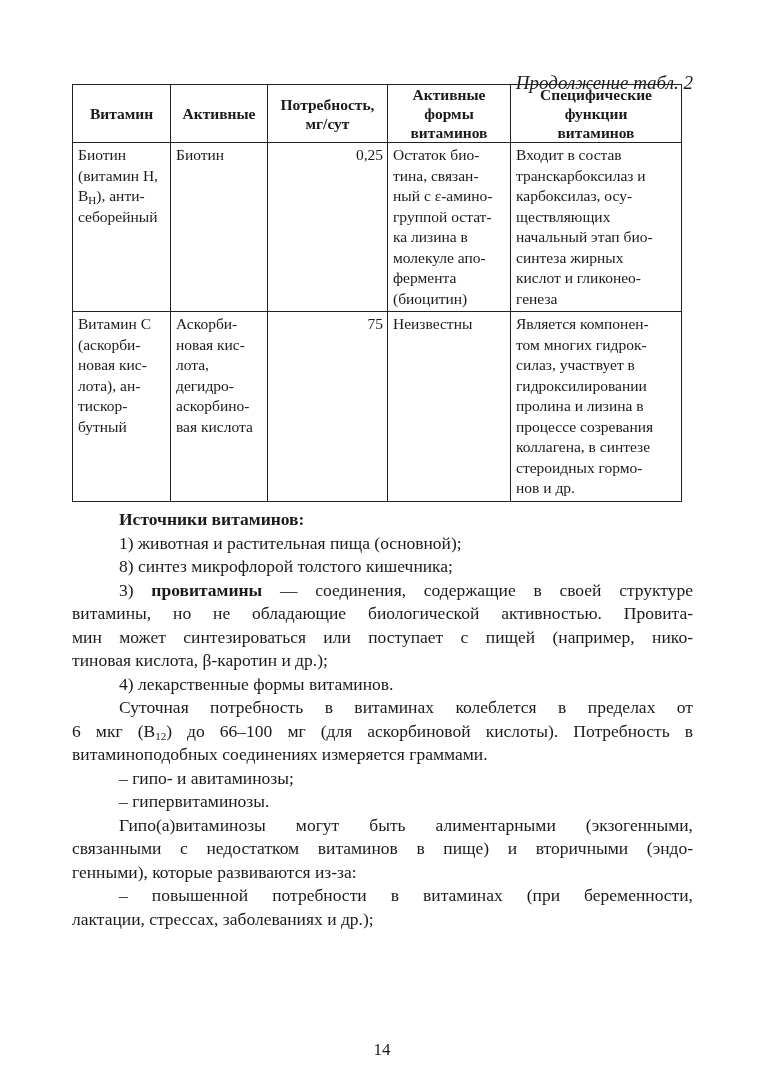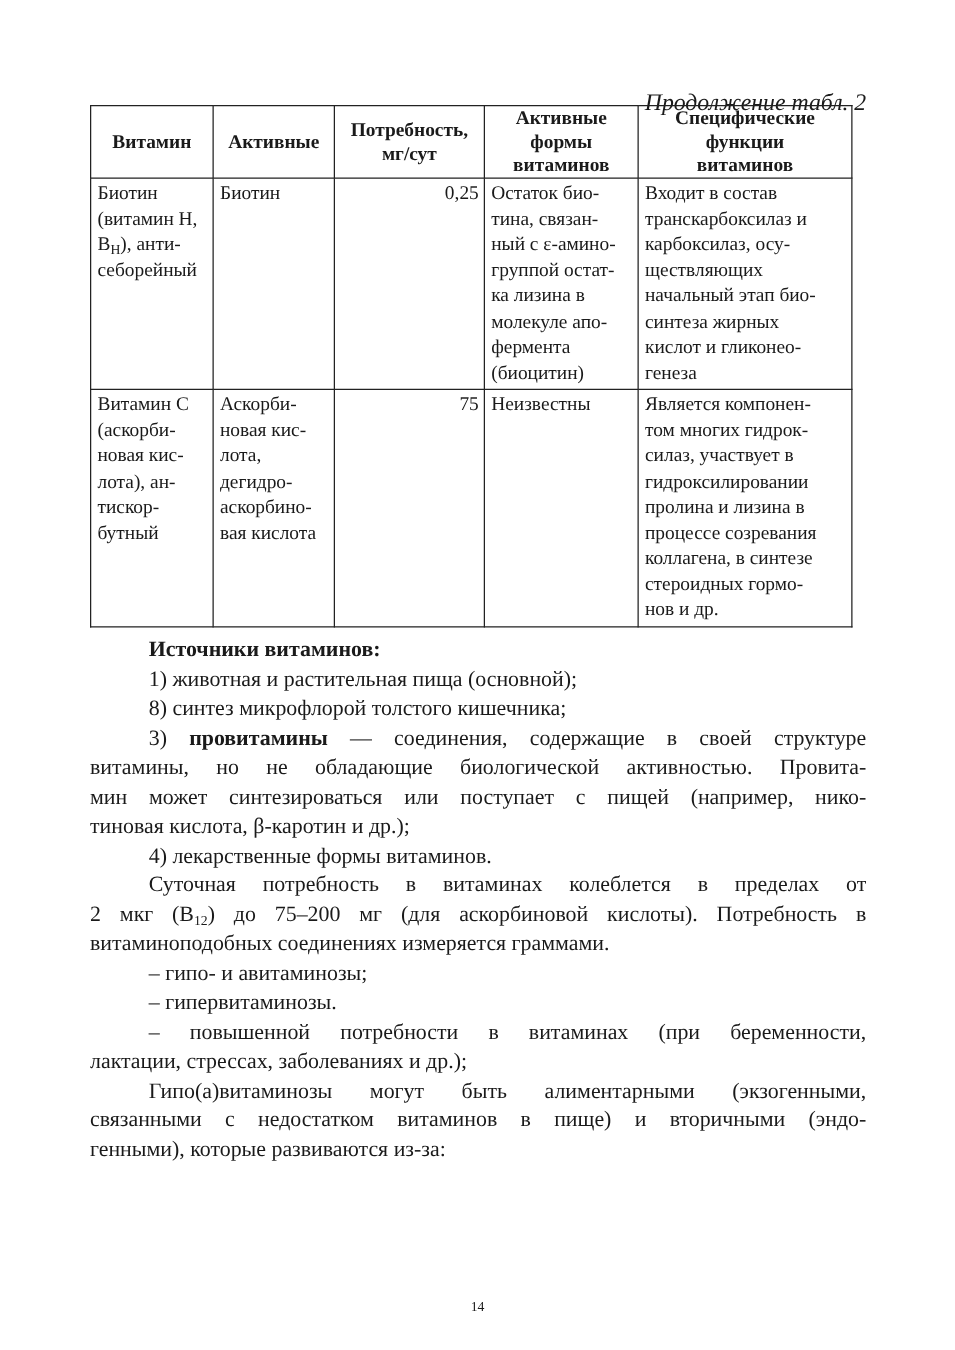--- a/index.html
+++ b/index.html
@@ -15,21 +15,21 @@
   tr.r1 td { height: 162px; }
   tr.r2 td { height: 180px; }
   .cellline { display: block; white-space: nowrap; }
   .body-text { position: absolute; left: 72px; top: 508px; width: 621px; font-size: 17.5px; line-height: 23.5px; }
   .p { display: block; text-align: justify; }
   .p .l { display: block; white-space: nowrap; }
   .p .l.j { text-align: justify; text-align-last: justify; white-space: normal; }
   .indent { padding-left: 47px; }
   b { font-weight: bold; }
   sub { font-size: 11px; vertical-align: -3px; line-height: 0; }
-  .page-number { position: absolute; top: 1040px; left: 0; width: 764px; text-align: center; font-size: 11px; }
+  .page-number { position: absolute; top: 1040px; left: 0; width: 764px; text-align: center; font-size: 17px; }
 </style>
 </head>
 <body>
 
 <div class="continuation">Продолжение табл. 2</div>
 
 <table class="vit">
   <thead>
     <tr>
       <th class="c1">
@@ -137,33 +137,33 @@
     <span class="l j indent"><span>3) </span><b>провитамины</b><span> — соединения, содержащие в своей структуре</span></span>
     <span class="l j">витамины, но не обладающие биологической активностью. Провита-</span>
     <span class="l j">мин может синтезироваться или поступает с пищей (например, нико-</span>
     <span class="l">тиновая кислота, β-каротин и др.);</span>
   </div>
   <div class="p">
       <span class="l indent">4) лекарственные формы витаминов.</span>
     </div>
   <div class="p">
     <span class="l j indent">Суточная потребность в витаминах колеблется в пределах от</span>
-    <span class="l j"><span>2 мкг (B</span><sub>12</sub><span>) до 75–200 мг (для аскорбиновой кислоты). Потребность в</span></span>
+    <span class="l j"><span>6 мкг (B</span><sub>12</sub><span>) до 66–100 мг (для аскорбиновой кислоты). Потребность в</span></span>
     <span class="l">витаминоподобных соединениях измеряется граммами.</span>
   </div>
   <div class="p">
       <span class="l indent">– гипо- и авитаминозы;</span>
     </div>
   <div class="p">
       <span class="l indent">– гипервитаминозы.</span>
     </div>
   <div class="p">
-    <span class="l j indent">– повышенной потребности в витаминах (при беременности,</span>
-    <span class="l">лактации, стрессах, заболеваниях и др.);</span>
-  </div>
-  <div class="p">
     <span class="l j indent">Гипо(а)витаминозы могут быть алиментарными (экзогенными,</span>
     <span class="l j">связанными с недостатком витаминов в пище) и вторичными (эндо-</span>
     <span class="l">генными), которые развиваются из-за:</span>
+  </div>
+  <div class="p">
+    <span class="l j indent">– повышенной потребности в витаминах (при беременности,</span>
+    <span class="l">лактации, стрессах, заболеваниях и др.);</span>
   </div>
 </div>
 
 <div class="page-number">14</div>
 
 </body></html>

